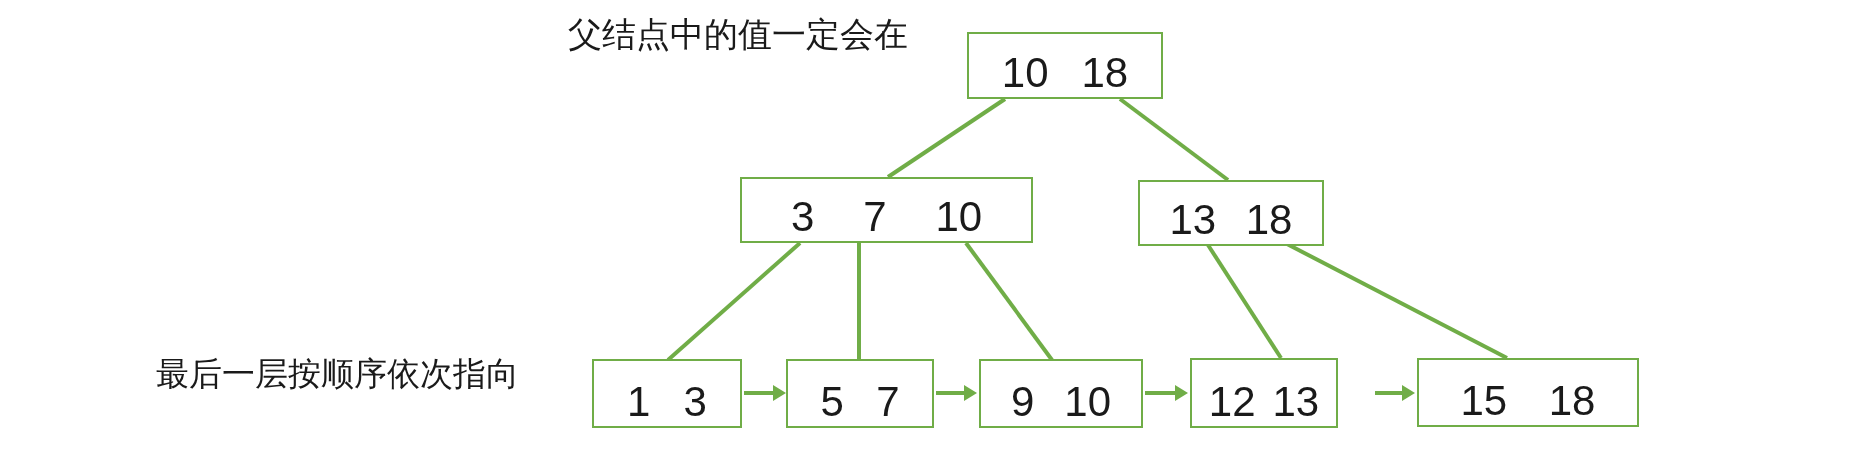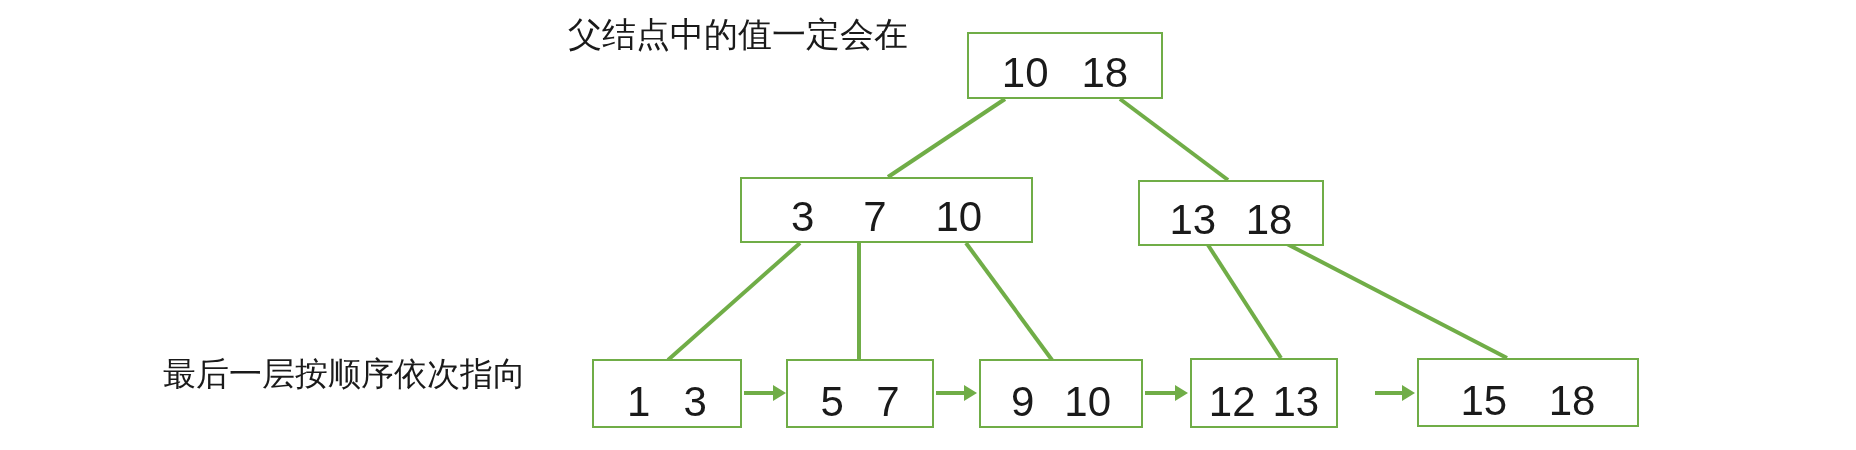--- a/index.html
+++ b/index.html
@@ -58,21 +58,21 @@
     left: 568px; top: 15px;
     font-size: 34px;
     line-height: 38px;
   }
   .annotation-left {
     left: 340px; top: 150px;
     font-size: 34px;
     line-height: 42px;
   }
   .annotation-bottom {
-    left: 122px; top: 354px;
+    left: 115px; top: 354px;
     width: 445px;
     font-size: 33px;
     line-height: 39px;
     text-align: center;
   }
 </style>
 </head>
 <body>
 
 <div class="canvas">

